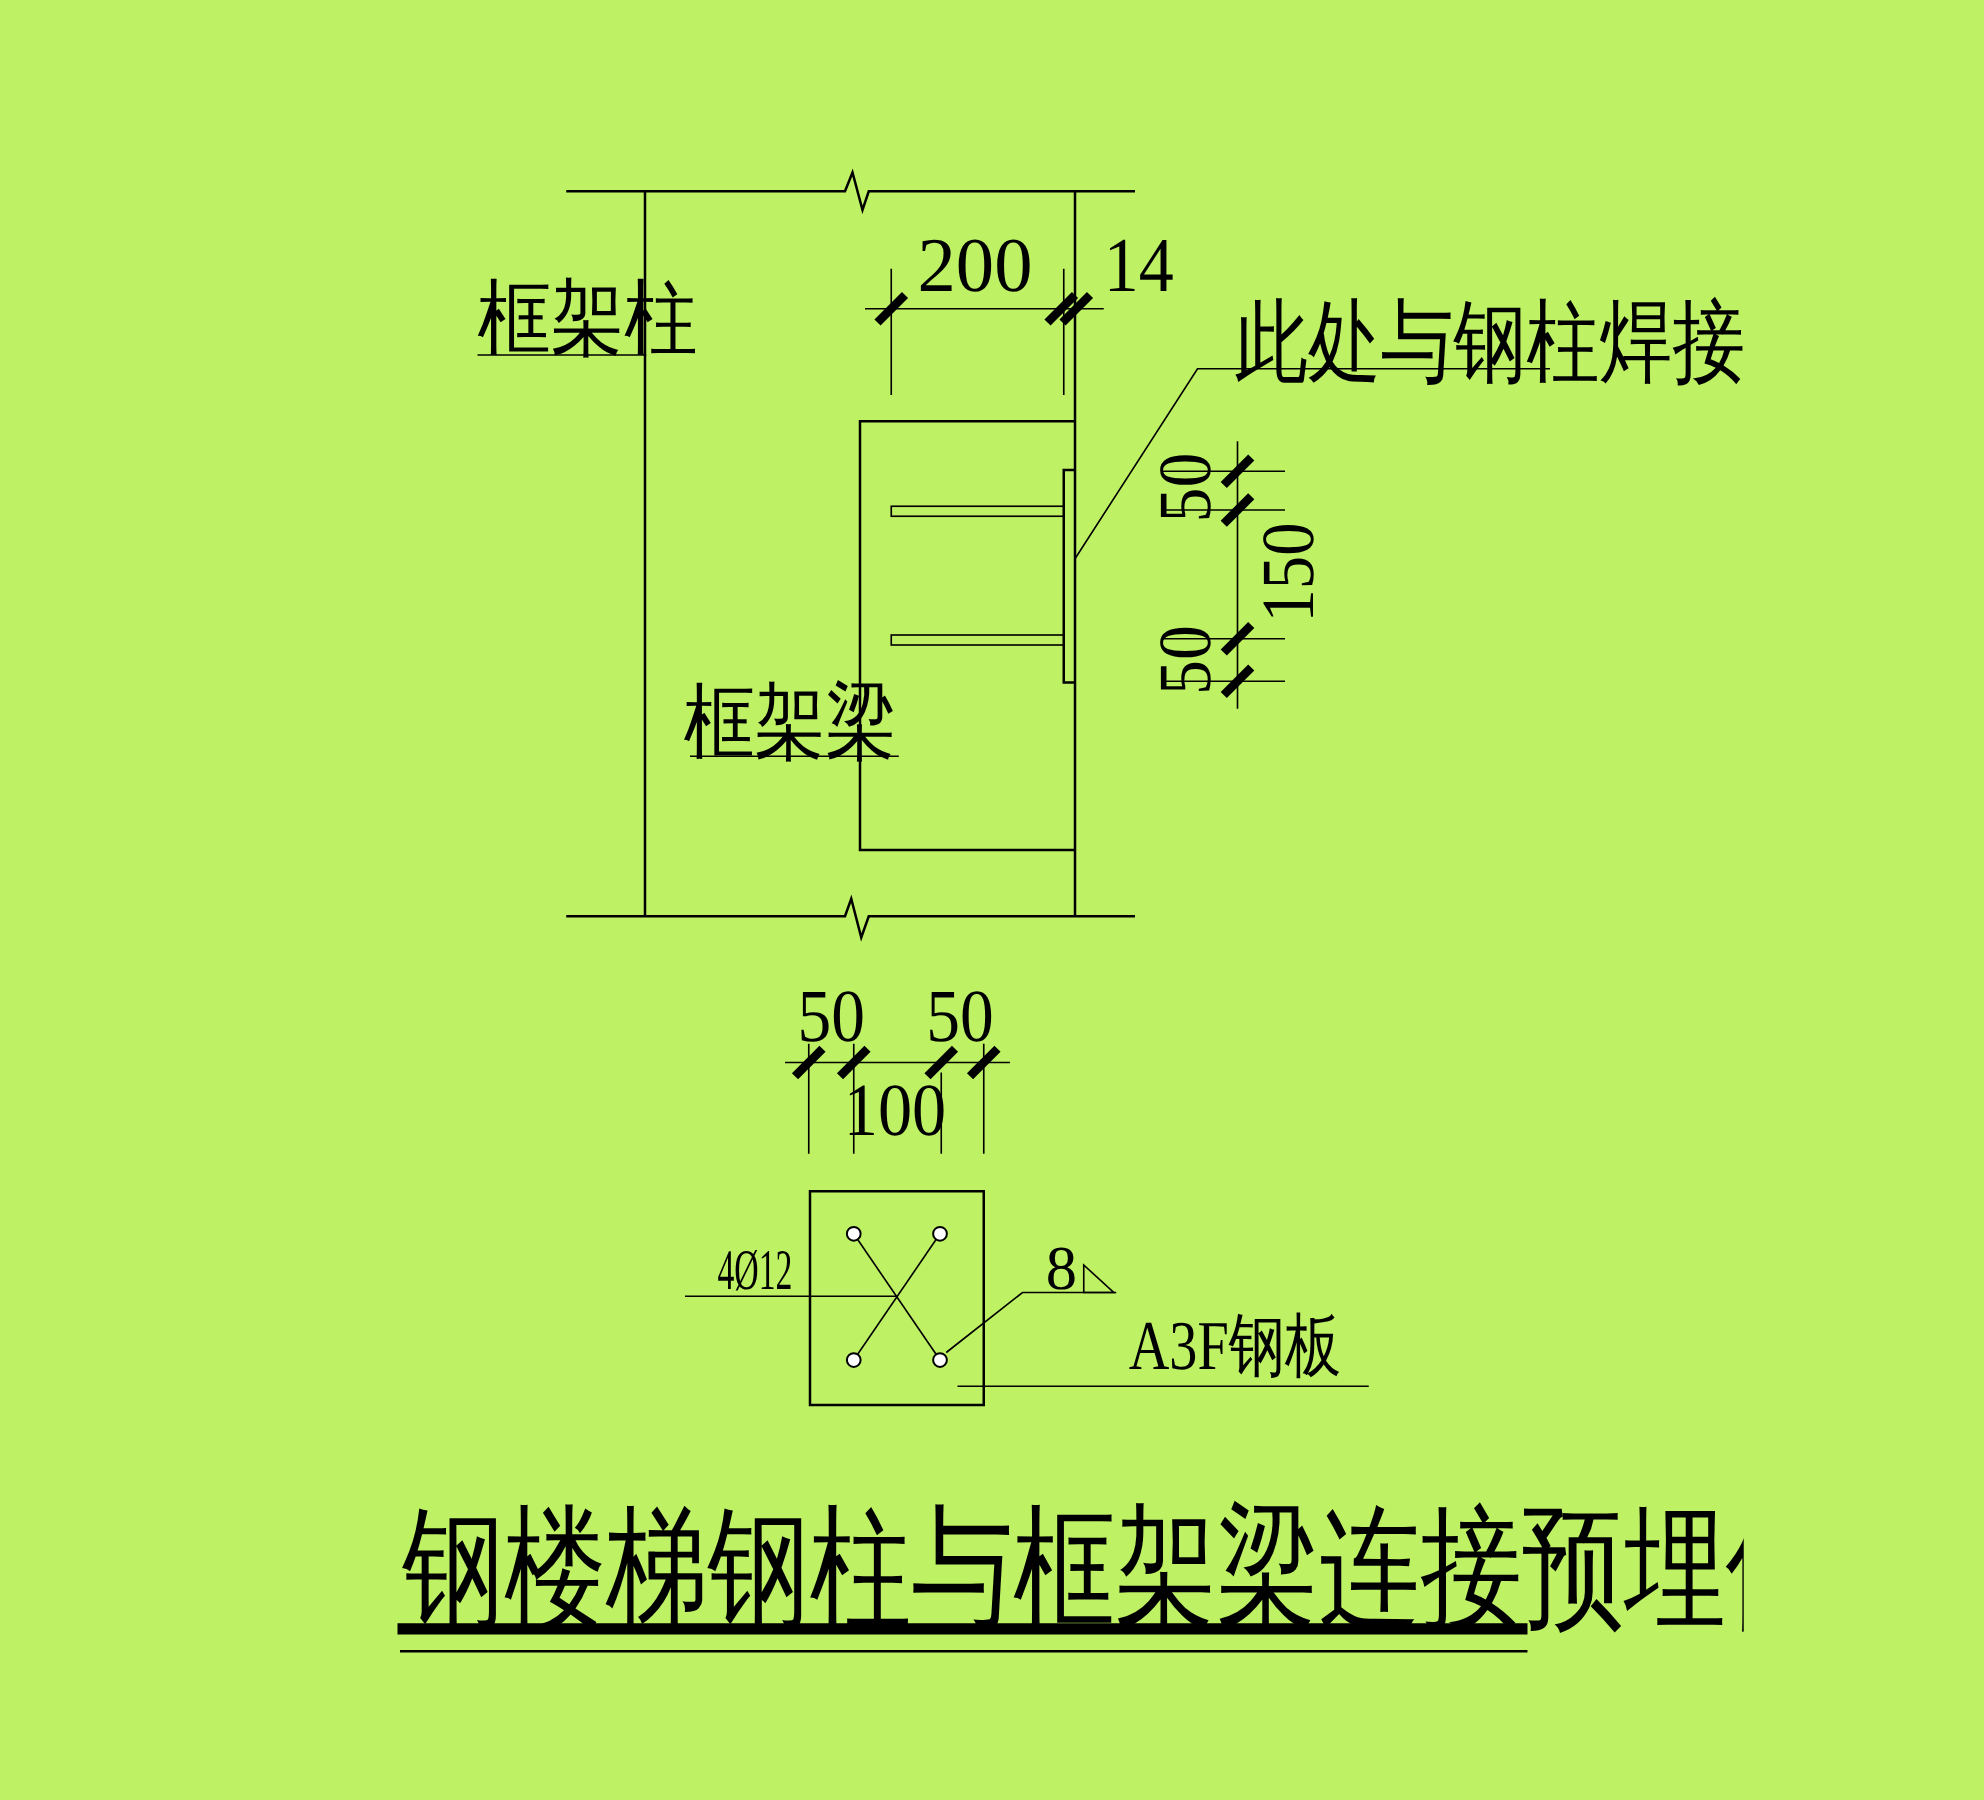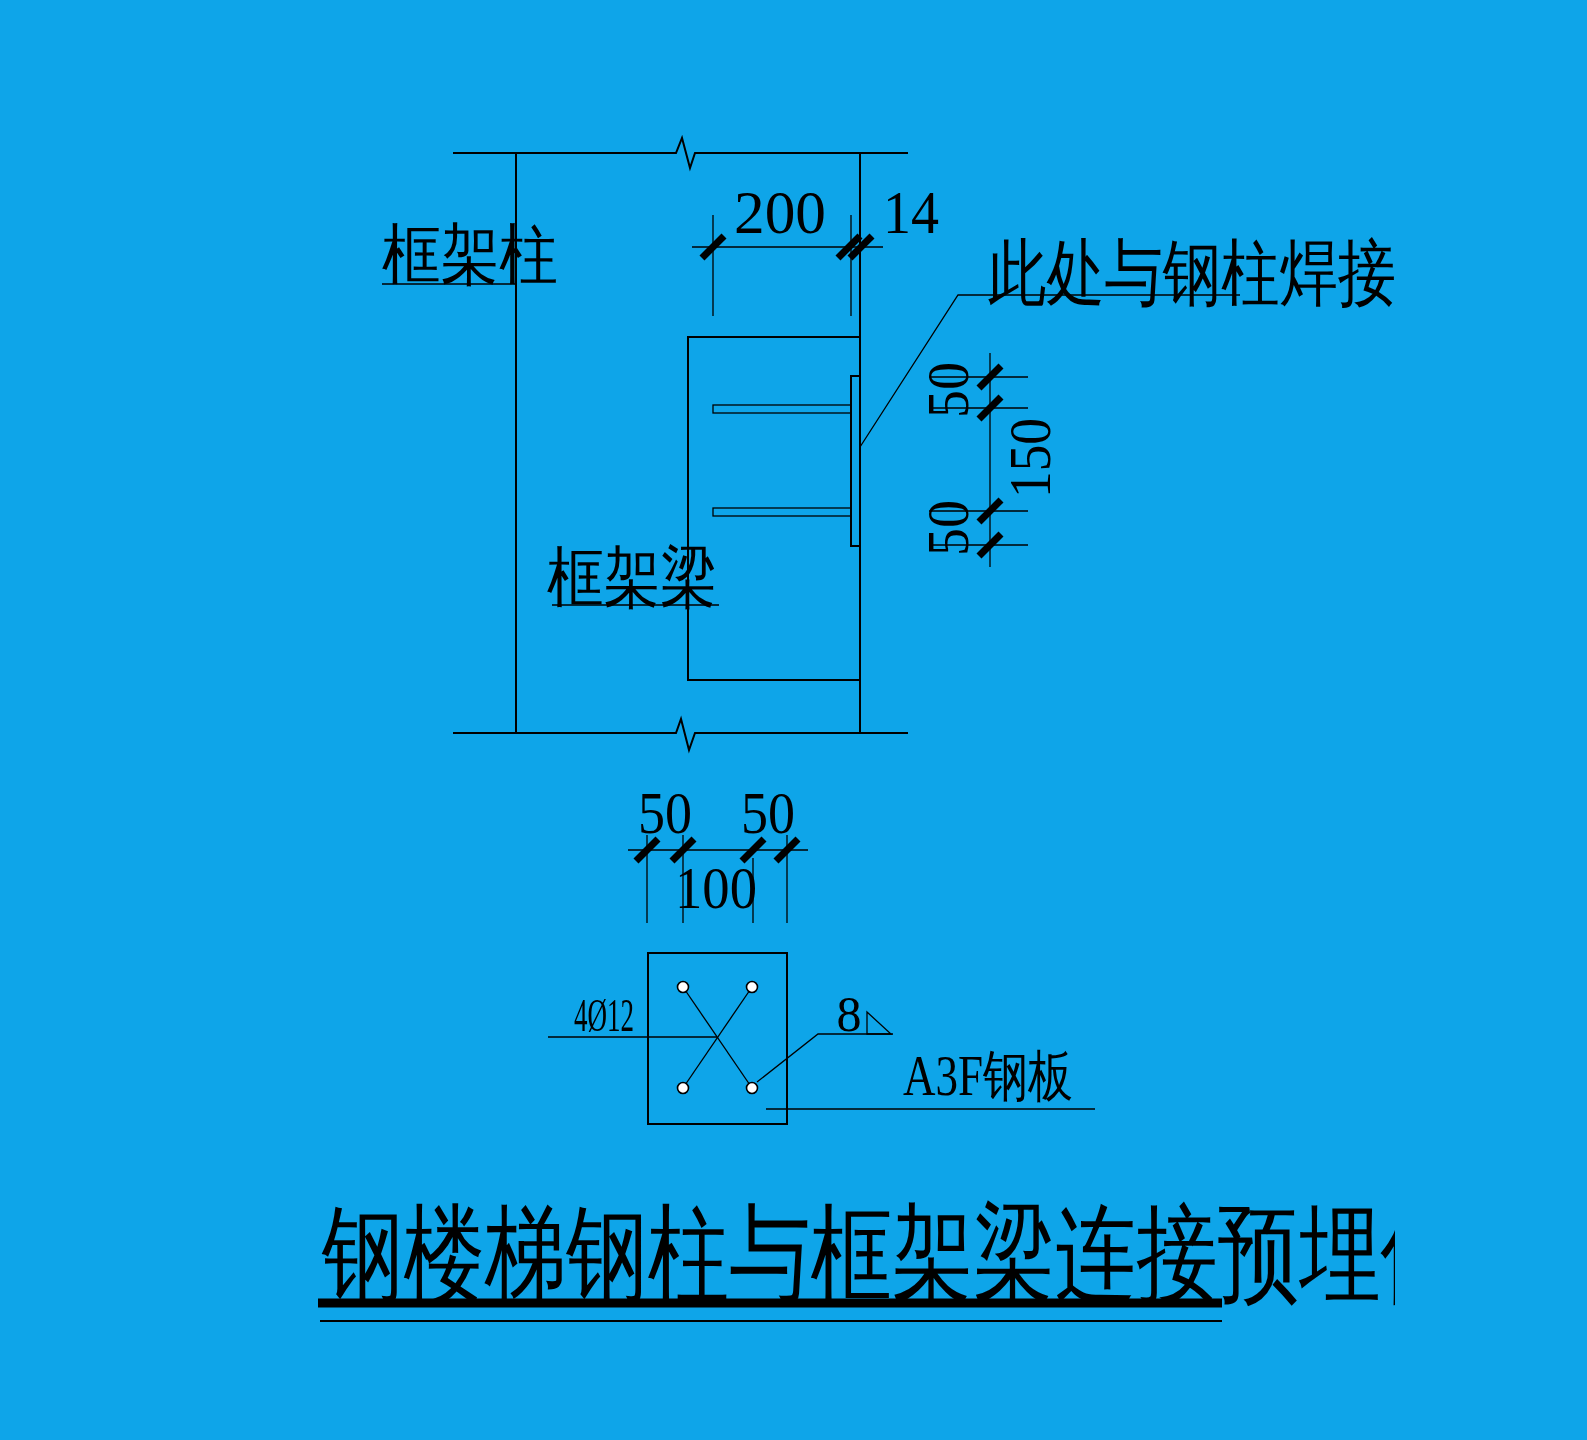--- a/index.html
+++ b/index.html
@@ -4,21 +4,21 @@
 <style>
   html, body {
     margin: 0;
     padding: 0;
     background: #ffffff;
   }
   .page {
     position: relative;
     width: 1587px;
     height: 1440px;
-    background: #0ea5e9;
+    background: #bef264;
     overflow: hidden;
     font-family: "Liberation Serif", "DejaVu Serif", serif;
   }
   svg text {
     fill: #000000;
     stroke: none;
     font-family: "Liberation Serif", "DejaVu Serif", serif;
   }
   .dim-text { font-size: 60px; }
   .dim-text-lg { font-size: 62px; }

